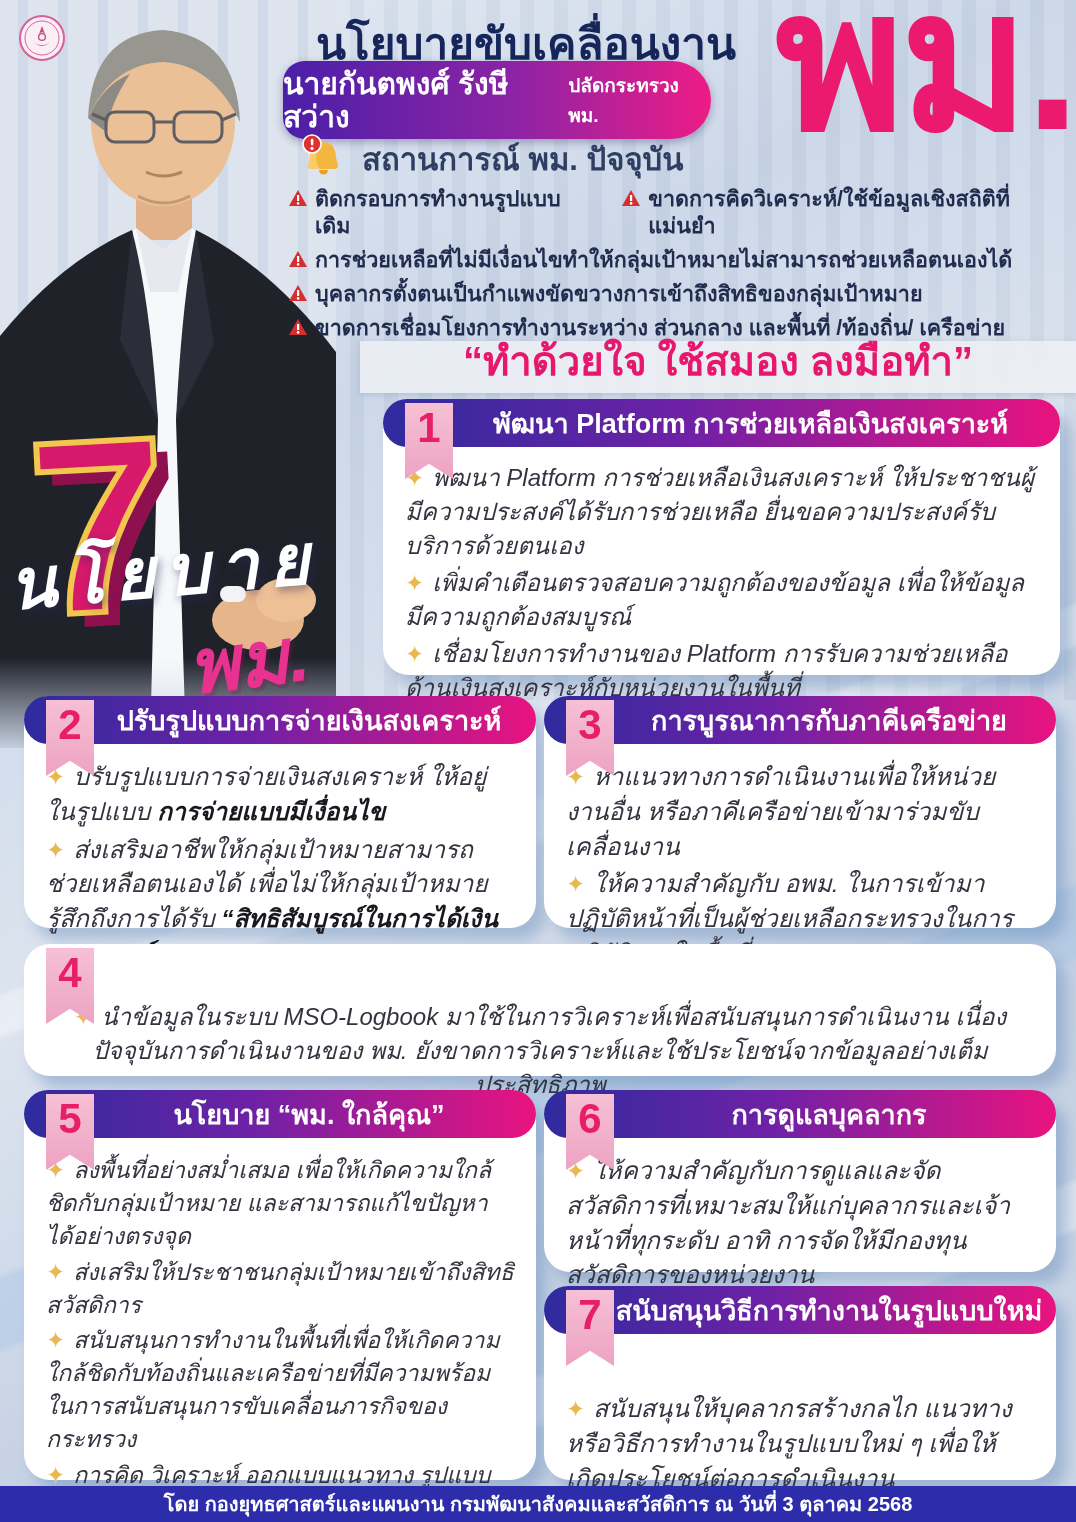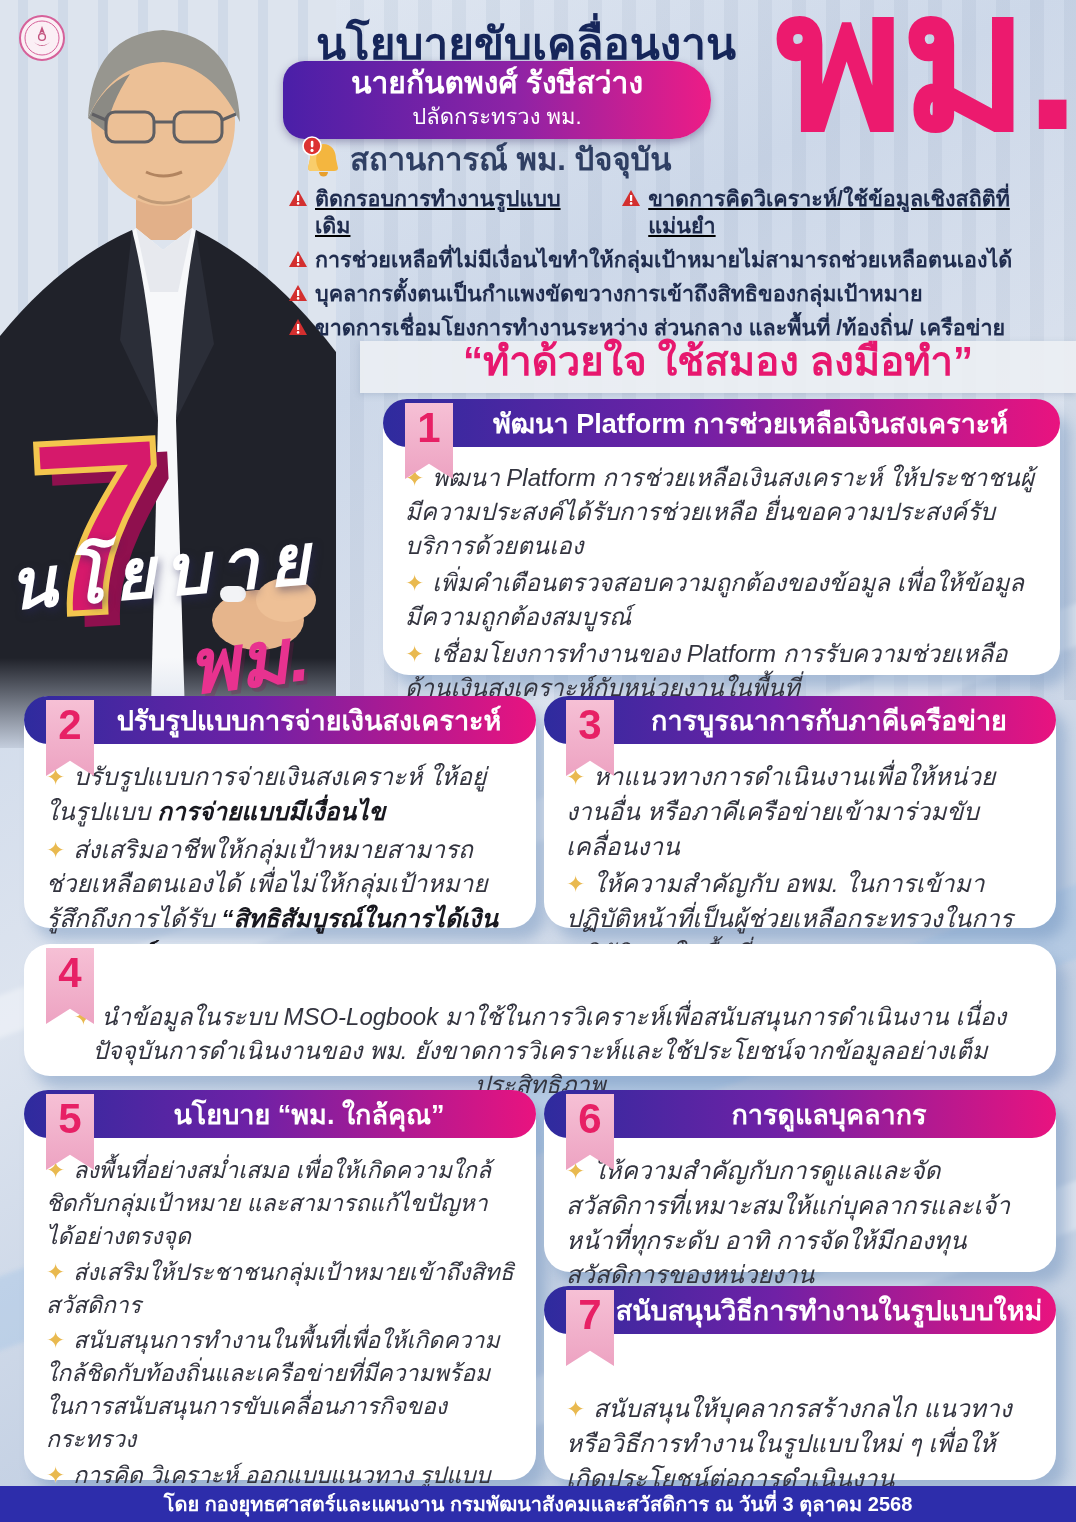--- a/index.html
+++ b/index.html
@@ -29,35 +29,35 @@
     background:linear-gradient(rgba(205,215,231,0), rgba(205,215,231,.95)); }
 
   .seal { position:absolute; left:18px; top:14px; width:48px; height:48px; z-index:5; }
 
   
   .main-title { position:absolute; left:292px; top:8px; z-index:4;
     font-size:44px; font-weight:800; color:#16265a; letter-spacing:0;margin-left:24px; }
   .name-banner { position:absolute; left:283px; top:61px; width:428px; height:78px; z-index:4;
     border-radius:22px 40px 40px 22px;
     background:linear-gradient(90deg,#4a1fa8 0%,#8f23a5 55%,#ed1c86 100%);
-    display:flex; flex-direction:column; align-items:center; justify-content:center;
+    display:flex; flex-direction:row; align-items:center; justify-content:center;
     box-shadow:0 3px 8px rgba(40,30,90,.35); }
   .sec-name { color:#fff; font-size:30px; font-weight:800; line-height:1.1; }
-  .sec-pos  { color:#fff; font-size:22px; font-weight:400; }
+  .sec-pos  { color:#fff; font-size:19px; font-weight:700; }
   .big-abbr { position:absolute; right:0px; top:-46px; z-index:3;
     font-size:196px; font-weight:800; color:#ec1a6e; line-height:1.1; letter-spacing:-4px; }
 
   .situation-head { position:absolute; left:300px; top:134px; z-index:4;
-    display:flex; align-items:center; gap:4px; }
+    display:flex; gap:16px; }
   .bell-wrap { position:relative; width:46px; height:46px; }
   .situation-title { font-size:31px; font-weight:800; color:#2f3f63; }
 
   .situation-list { position:absolute; left:288px; top:186px; width:788px; z-index:4; }
   .sit-row { display:flex; justify-content:flex-start; gap:26px; margin-bottom:7px; }
-  .sit-row.first { justify-content:space-between;text-decoration:underline; }
+  .sit-row.first { justify-content:space-between; }
   .sit-item { display:flex; align-items:flex-start; gap:7px;
     font-size:21.5px; font-weight:700; color:#1f2c4e; line-height:1.25; }
   .warn-svg { flex:0 0 auto; margin-top:3px; }
 
   
   .quote-strip { position:absolute; left:360px; top:341px; width:716px; height:52px; z-index:4;
     background:rgba(236,239,243,.92); display:flex; align-items:flex-end; justify-content:center;
     box-shadow:0 2px 6px rgba(120,140,170,.3); }
   .quote-text { color:#e7176e; font-size:40px; font-weight:800; }
 

